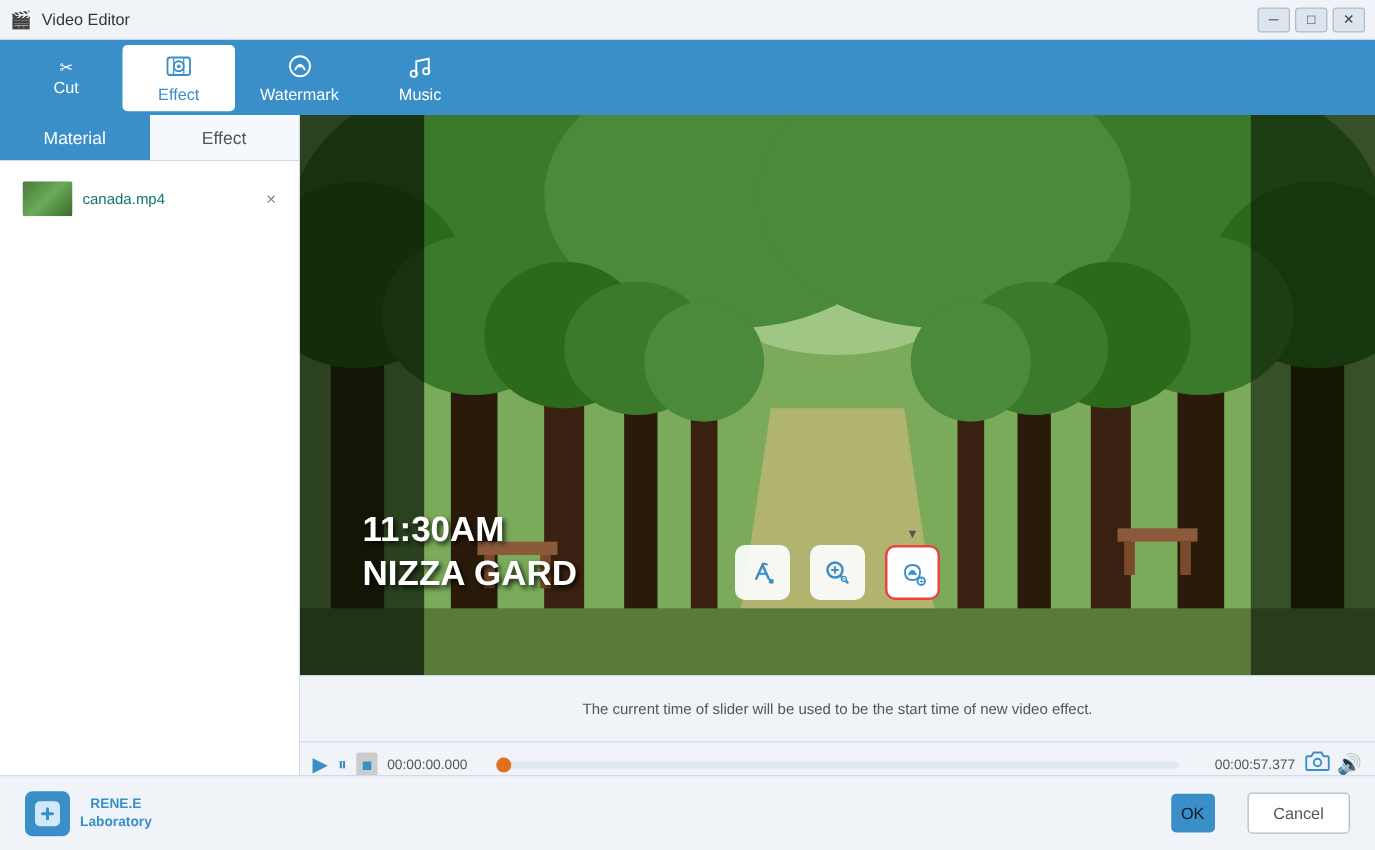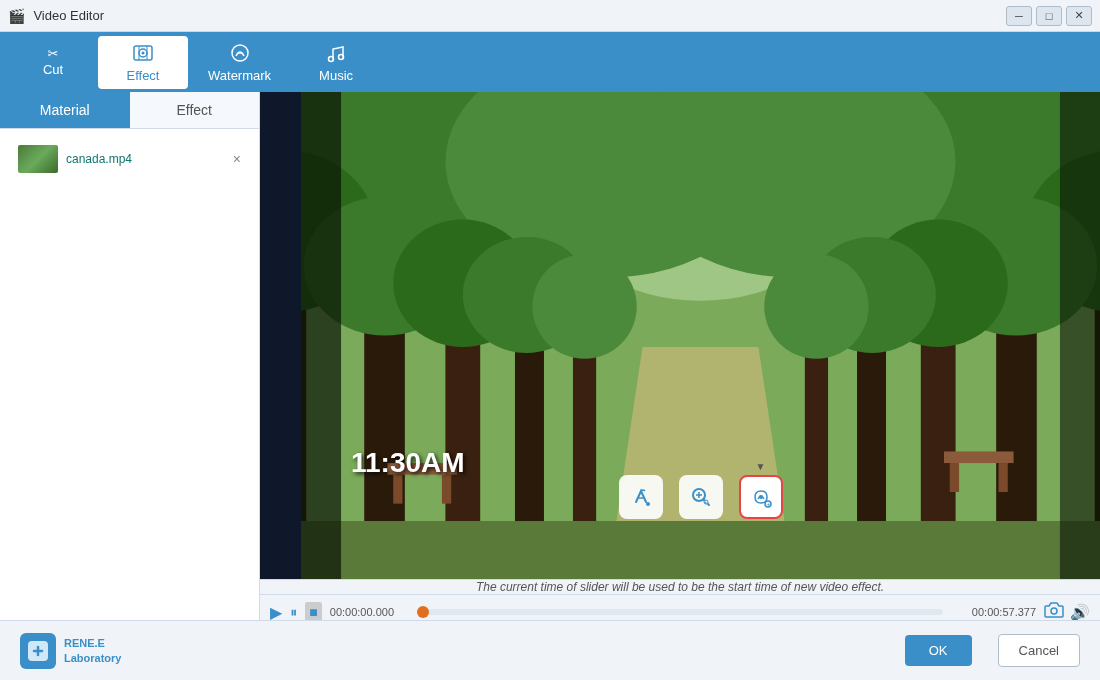--- a/index.html
+++ b/index.html
@@ -45,21 +45,21 @@
     .tab-icon { font-size: 22px; line-height: 1; }
 
     
     .main-content {
       display: flex;
       height: calc(680px - 32px - 60px);
     }
 
     
     .sidebar {
-      width: 260px;
+      width: 240px;
       background: #f5f8fc;
       border-right: 1px solid #d0dae8;
       display: flex;
       flex-direction: column;
     }
     .sidebar-tabs {
       display: flex;
       border-bottom: 1px solid #d0dae8;
     }
     .sidebar-tab {
@@ -105,24 +105,23 @@
     .file-close { margin-left: auto; color: #888; font-size: 14px; cursor: pointer; }
 
     
     .video-area {
       flex: 1;
       display: flex;
       flex-direction: column;
     }
     .video-container {
       flex: 1;
-      background: #0f172a;
+      background: #8b5cf6;
       position: relative;
       overflow: hidden;
-      padding-left: 41px;
     }
     .video-frame {
       width: 100%;
       height: 100%;
       position: relative;
       background: linear-gradient(
         to bottom,
         #1a2a10 0%,
         #2a4a18 10%,
         #3a6a25 20%,
@@ -222,26 +221,25 @@
       border-radius: 50%;
       cursor: pointer;
     }
     .time-end { font-size: 11px; color: #555; min-width: 85px; text-align: right; }
     .ctrl-icons { display: flex; gap: 6px; align-items: center; }
     .ctrl-icon { font-size: 16px; color: #555; cursor: pointer; }
 
     
     .message-bar {
       background: #f0f4f8;
-      padding: 0 10px;
+      padding: 19px 10px;
       border-top: 1px solid #d0dae8;
       font-size: 12px;
       color: #555;
       text-align: center;
-      font-style: italic;
     }
 
     
     .bottom-area {
       background: #f5f8fc;
       padding: 16px 0;
       text-align: center;
       border-top: 1px solid #d0dae8;
     }
     .bottom-hint { font-size: 15px; color: #444; }
@@ -253,40 +251,40 @@
       left: 0;
       right: 0;
       height: 60px;
       background: #f0f4f8;
       border-top: 1px solid #d0dae8;
       display: flex;
       align-items: center;
       justify-content: space-between;
       padding: 0 20px;
     }
-    .logo-area { display: flex; align-items: center; gap: 8px; }
+    .logo-area { display: flex; align-items: center; gap: 8px; text-align: center; }
     .logo-icon { width: 36px; height: 36px; background: #3a8fc8; border-radius: 6px; display: flex; align-items: center; justify-content: center; color: white; font-size: 18px; font-weight: bold; }
     .logo-text { font-size: 11px; color: #3a8fc8; font-weight: bold; line-height: 1.3; }
     .footer-buttons { display: flex; gap: 10px; align-items: center; }
     .btn-apply-all {
       background: #e0e8f0;
       border: 1px solid #b0bcc8;
       border-radius: 4px;
       padding: 8px 20px;
       font-size: 13px;
       color: #555;
       cursor: pointer;
     }
     .btn-ok {
       background: #3a8fc8;
       border: none;
       border-radius: 4px;
-      padding: 8px 24px;
+      padding: 8px 8px;
       font-size: 13px;
-      color: #ffffff;
+      color: #0f172a;
       cursor: pointer;
     }
     .btn-cancel {
       background: white;
       border: 1px solid #b0bcc8;
       border-radius: 4px;
       padding: 8px 20px;
       font-size: 13px;
       color: #555;
       cursor: pointer;
@@ -421,20 +419,21 @@
           <rect x="160" y="320" width="60" height="10" fill="#8a5a3a"></rect>
           <rect x="165" y="330" width="8" height="25" fill="#7a4a2a"></rect>
           <rect x="207" y="330" width="8" height="25" fill="#7a4a2a"></rect>
 
           <rect x="640" y="310" width="60" height="10" fill="#8a5a3a"></rect>
           <rect x="645" y="320" width="8" height="25" fill="#7a4a2a"></rect>
           <rect x="687" y="320" width="8" height="25" fill="#7a4a2a"></rect>
         </svg>
 
         <div class="video-timestamp">11:30AM</div>
+        <div class="video-location">NIZZA GARD</div>
 
         <div class="video-actions">
 
           <div style="position:relative;">
             <div class="video-action-btn">
               <svg width="24" height="24" viewBox="0 0 24 24" fill="none">
                 <path d="M7 17L12 6l5 11" stroke="#3a8fc8" stroke-width="2" fill="none" stroke-linecap="round"></path>
                 <line x1="9" y1="13" x2="15" y2="13" stroke="#3a8fc8" stroke-width="1.5"></line>
                 <circle cx="19" cy="19" r="2" fill="#3a8fc8"></circle>
                 <path d="M12 6 Q14 4 16 6" stroke="#3a8fc8" stroke-width="1.5" fill="none"></path>

